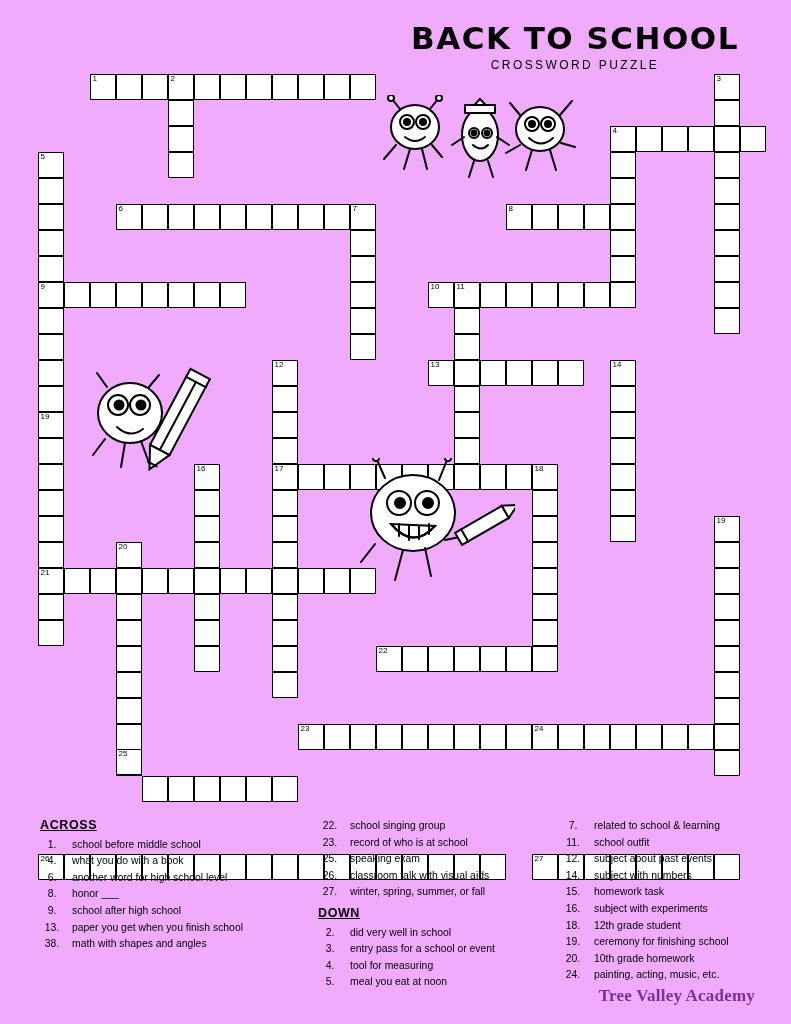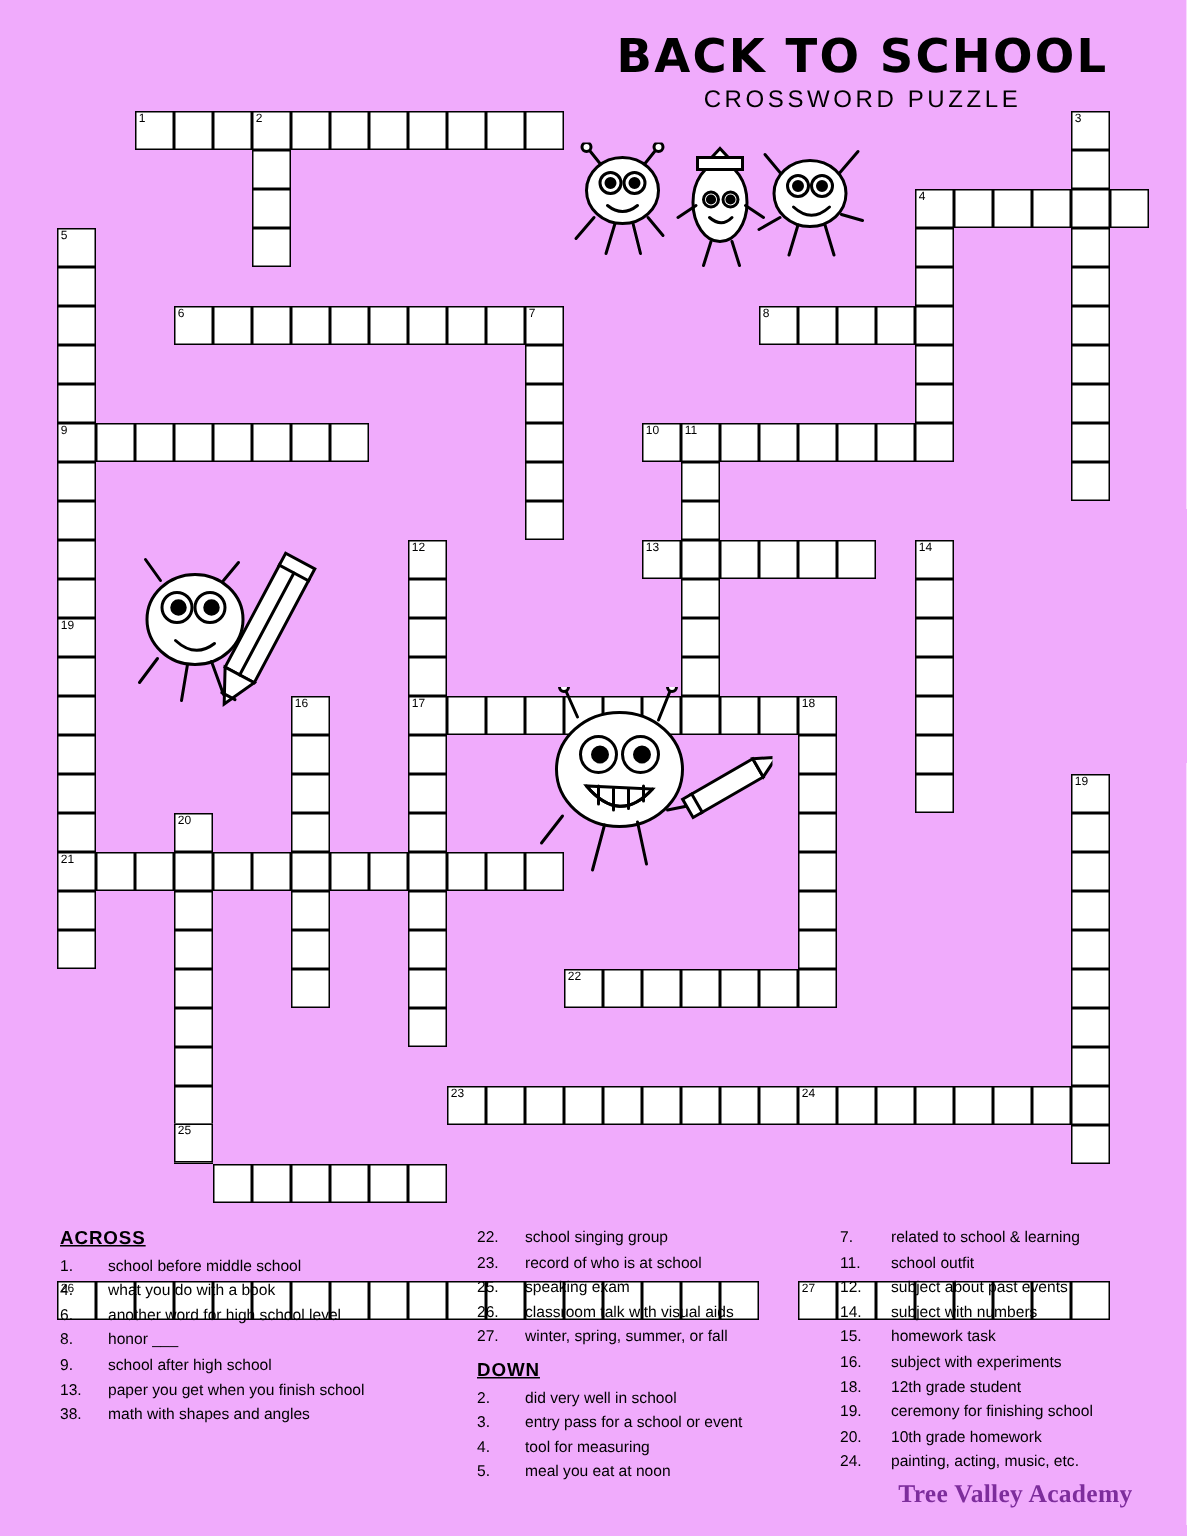--- a/index.html
+++ b/index.html
@@ -34,21 +34,21 @@
     font-family: "DejaVu Sans", sans-serif;
     font-weight: bold;
     font-size: 31px;
     letter-spacing: 1.5px;
     line-height: 1.05;
     margin: 0;
     text-transform: uppercase;
   }
   .sub-title {
     font-family: "Liberation Sans", sans-serif;
-    font-size: 16px;
+    font-size: 12px;
     letter-spacing: 2.4px;
     margin-top: 3px;
     text-transform: uppercase;
   }
 
   
   .grid-wrap {
     position: absolute;
     left: 38px;
     top: 74px;
@@ -111,21 +111,21 @@
   .clue-list li {
     position: relative;
     padding-left: 32px;
     margin: 0 0 1px 0;
     white-space: nowrap;
   }
   .clue-list li .cnum {
     position: absolute;
     left: 0;
     width: 24px;
-    text-align: left;
+    text-align: center;
   }
   .col3 .clue-list li { padding-left: 34px; }
   .col3 .clue-list li .cnum { width: 26px; }
 
   
   .footer {
     position: absolute;
     right: 36px;
     bottom: 18px;
     font-family: "Liberation Serif", serif;

